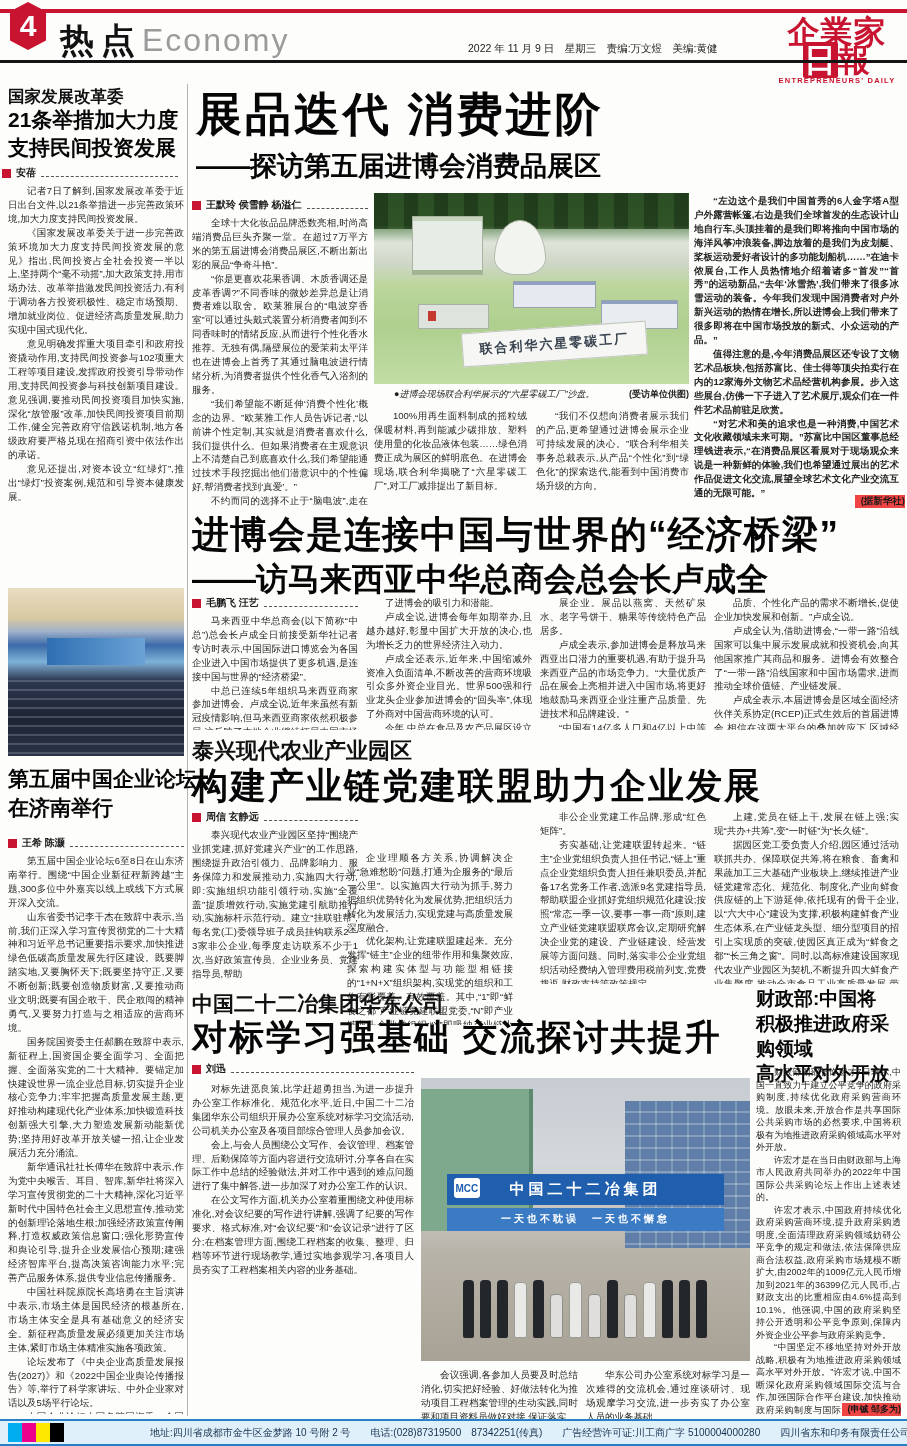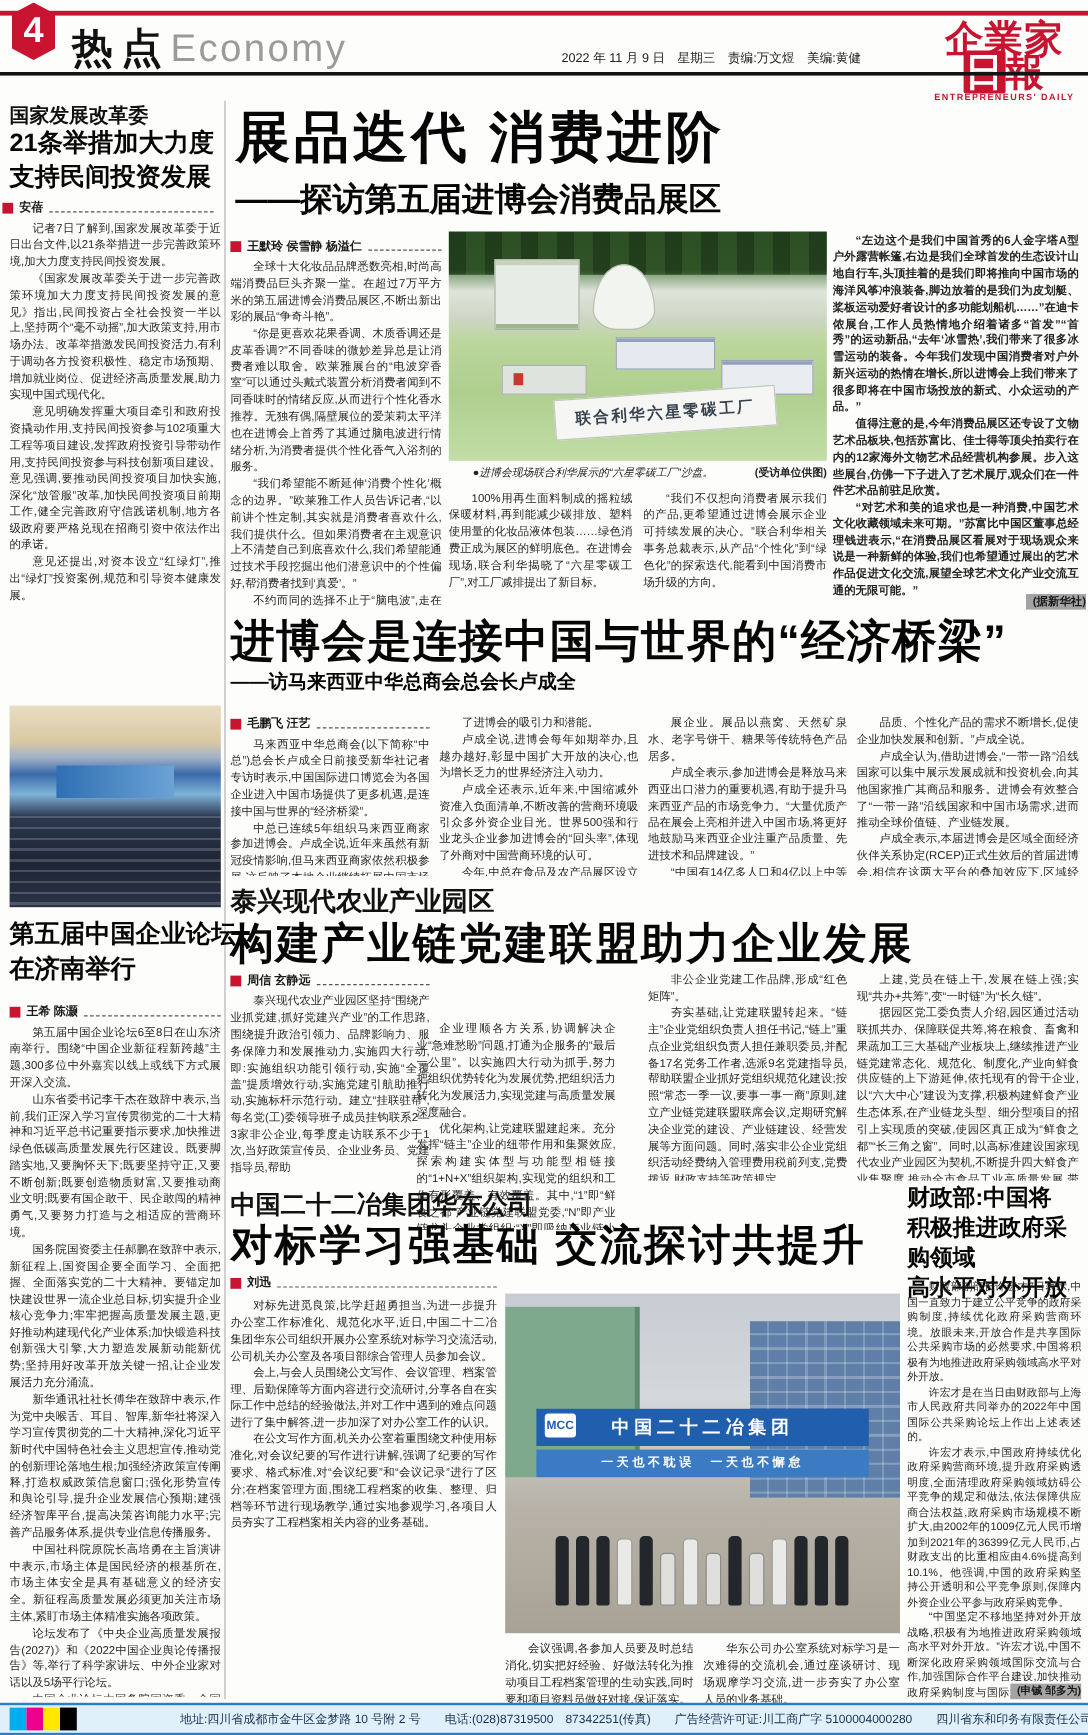--- a/index.html
+++ b/index.html
@@ -24,21 +24,21 @@
   
   .kicker{font-weight:900;color:#111;}
   .htitle{font-weight:900;color:#060606;white-space:pre-line;}
   .byline{display:flex;align-items:flex-end;gap:5px;height:14px;}
   .byline .sq{width:9px;height:9px;background:#c81430;margin-bottom:2px;flex:none;}
   .byline .nm{font-size:10px;font-weight:700;white-space:nowrap;}
   .byline .dash{flex:1;border-bottom:1.5px dashed #555;margin-bottom:3px;}
   .bt{font-size:9.5px;line-height:13.9px;text-align:justify;color:#262626;overflow:hidden;position:absolute;}
   .bt p{margin:0;text-indent:2em;}
   .bt.small{font-size:9px;line-height:12.5px;}
-  .signoff{position:absolute;right:0;bottom:0;background:#a3a3a3;padding-left:6px;
+  .signoff{position:absolute;right:0;bottom:0;background:#ef4444;padding-left:6px;
            font-size:9.5px;font-weight:700;}
   
   .photo{position:absolute;overflow:hidden;}
   .ph-factory{background:linear-gradient(180deg,#24401f 0%,#35552a 17%,#8aa883 19%,#dfe4da 26%,#cdd6c4 38%,#bcd69c 48%,#aecf8e 70%,#c2dda6 100%);}
   .ph-factory .hedge{position:absolute;left:0;top:0;width:100%;height:19%;
       background:repeating-linear-gradient(90deg,#1e3a1a 0 14px,#2f5226 14px 30px);opacity:.8;}
   .ph-factory .bldgL{position:absolute;left:12%;top:12%;width:22%;height:30%;background:#e8ece6;
       box-shadow:inset 0 -4px 0 #9fb58f, inset 0 4px 0 #c7d2bd;border:1px solid #aab3a2;}
   .ph-factory .dome{position:absolute;left:38%;top:14%;width:16%;height:28%;background:#f2f4ef;
       border-radius:50% 50% 40% 40%/70% 70% 30% 30%;border:1px solid #b6bcae;}
@@ -174,21 +174,21 @@
 <div class="bt" style="left:694px;top:194px;width:205px;height:314px;font-weight:bold;">
     <p>“左边这个是我们中国首秀的6人金字塔A型户外露营帐篷,右边是我们全球首发的生态设计山地自行车,头顶挂着的是我们即将推向中国市场的海洋风筝冲浪装备,脚边放着的是我们为皮划艇、桨板运动爱好者设计的多功能划船机……”在迪卡侬展台,工作人员热情地介绍着诸多“首发”“首秀”的运动新品,“去年‘冰雪热’,我们带来了很多冰雪运动的装备。今年我们发现中国消费者对户外新兴运动的热情在增长,所以进博会上我们带来了很多即将在中国市场投放的新式、小众运动的产品。”</p>
     <p>值得注意的是,今年消费品展区还专设了文物艺术品板块,包括苏富比、佳士得等顶尖拍卖行在内的12家海外文物艺术品经营机构参展。步入这些展台,仿佛一下子进入了艺术展厅,观众们在一件件艺术品前驻足欣赏。</p>
     <p>“对艺术和美的追求也是一种消费,中国艺术文化收藏领域未来可期。”苏富比中国区董事总经理钱进表示,“在消费品展区看展对于现场观众来说是一种新鲜的体验,我们也希望通过展出的艺术作品促进文化交流,展望全球艺术文化产业交流互通的无限可能。”</p>
   </div>
 <div class="signoff" style="left:694px;top:194px;width:205px;height:314px;background:none;">
   <span class="signoff">(据新华社)</span>
 </div>
 
 <div class="abs htitle" style="left:192px;top:510px;font-size:37px;letter-spacing:1px;">进博会是连接中国与世界的“经济桥梁”</div>
-<div class="abs htitle" style="left:192px;top:558px;font-size:16px;font-weight:700;text-align:right;">——访马来西亚中华总商会总会长卢成全</div>
+<div class="abs htitle" style="left:192px;top:558px;font-size:32px;font-weight:700;text-align:right;">——访马来西亚中华总商会总会长卢成全</div>
 <div class="abs byline" style="left:192px;top:596px;width:166px;">
   <span class="sq"></span>
   <span class="nm">毛鹏飞 汪艺</span>
   <span class="dash"></span>
 </div>
 <div class="bt" style="left:192px;top:614px;width:166px;height:116px;">
     <p>马来西亚中华总商会(以下简称“中总”)总会长卢成全日前接受新华社记者专访时表示,中国国际进口博览会为各国企业进入中国市场提供了更多机遇,是连接中国与世界的“经济桥梁”。</p>
     <p>中总已连续5年组织马来西亚商家参加进博会。卢成全说,近年来虽然有新冠疫情影响,但马来西亚商家依然积极参展,这反映了本地企业继续拓展中国市场的意愿,也展现</p>
   </div>
 <div class="bt" style="left:366px;top:596px;width:166px;height:134px;">

